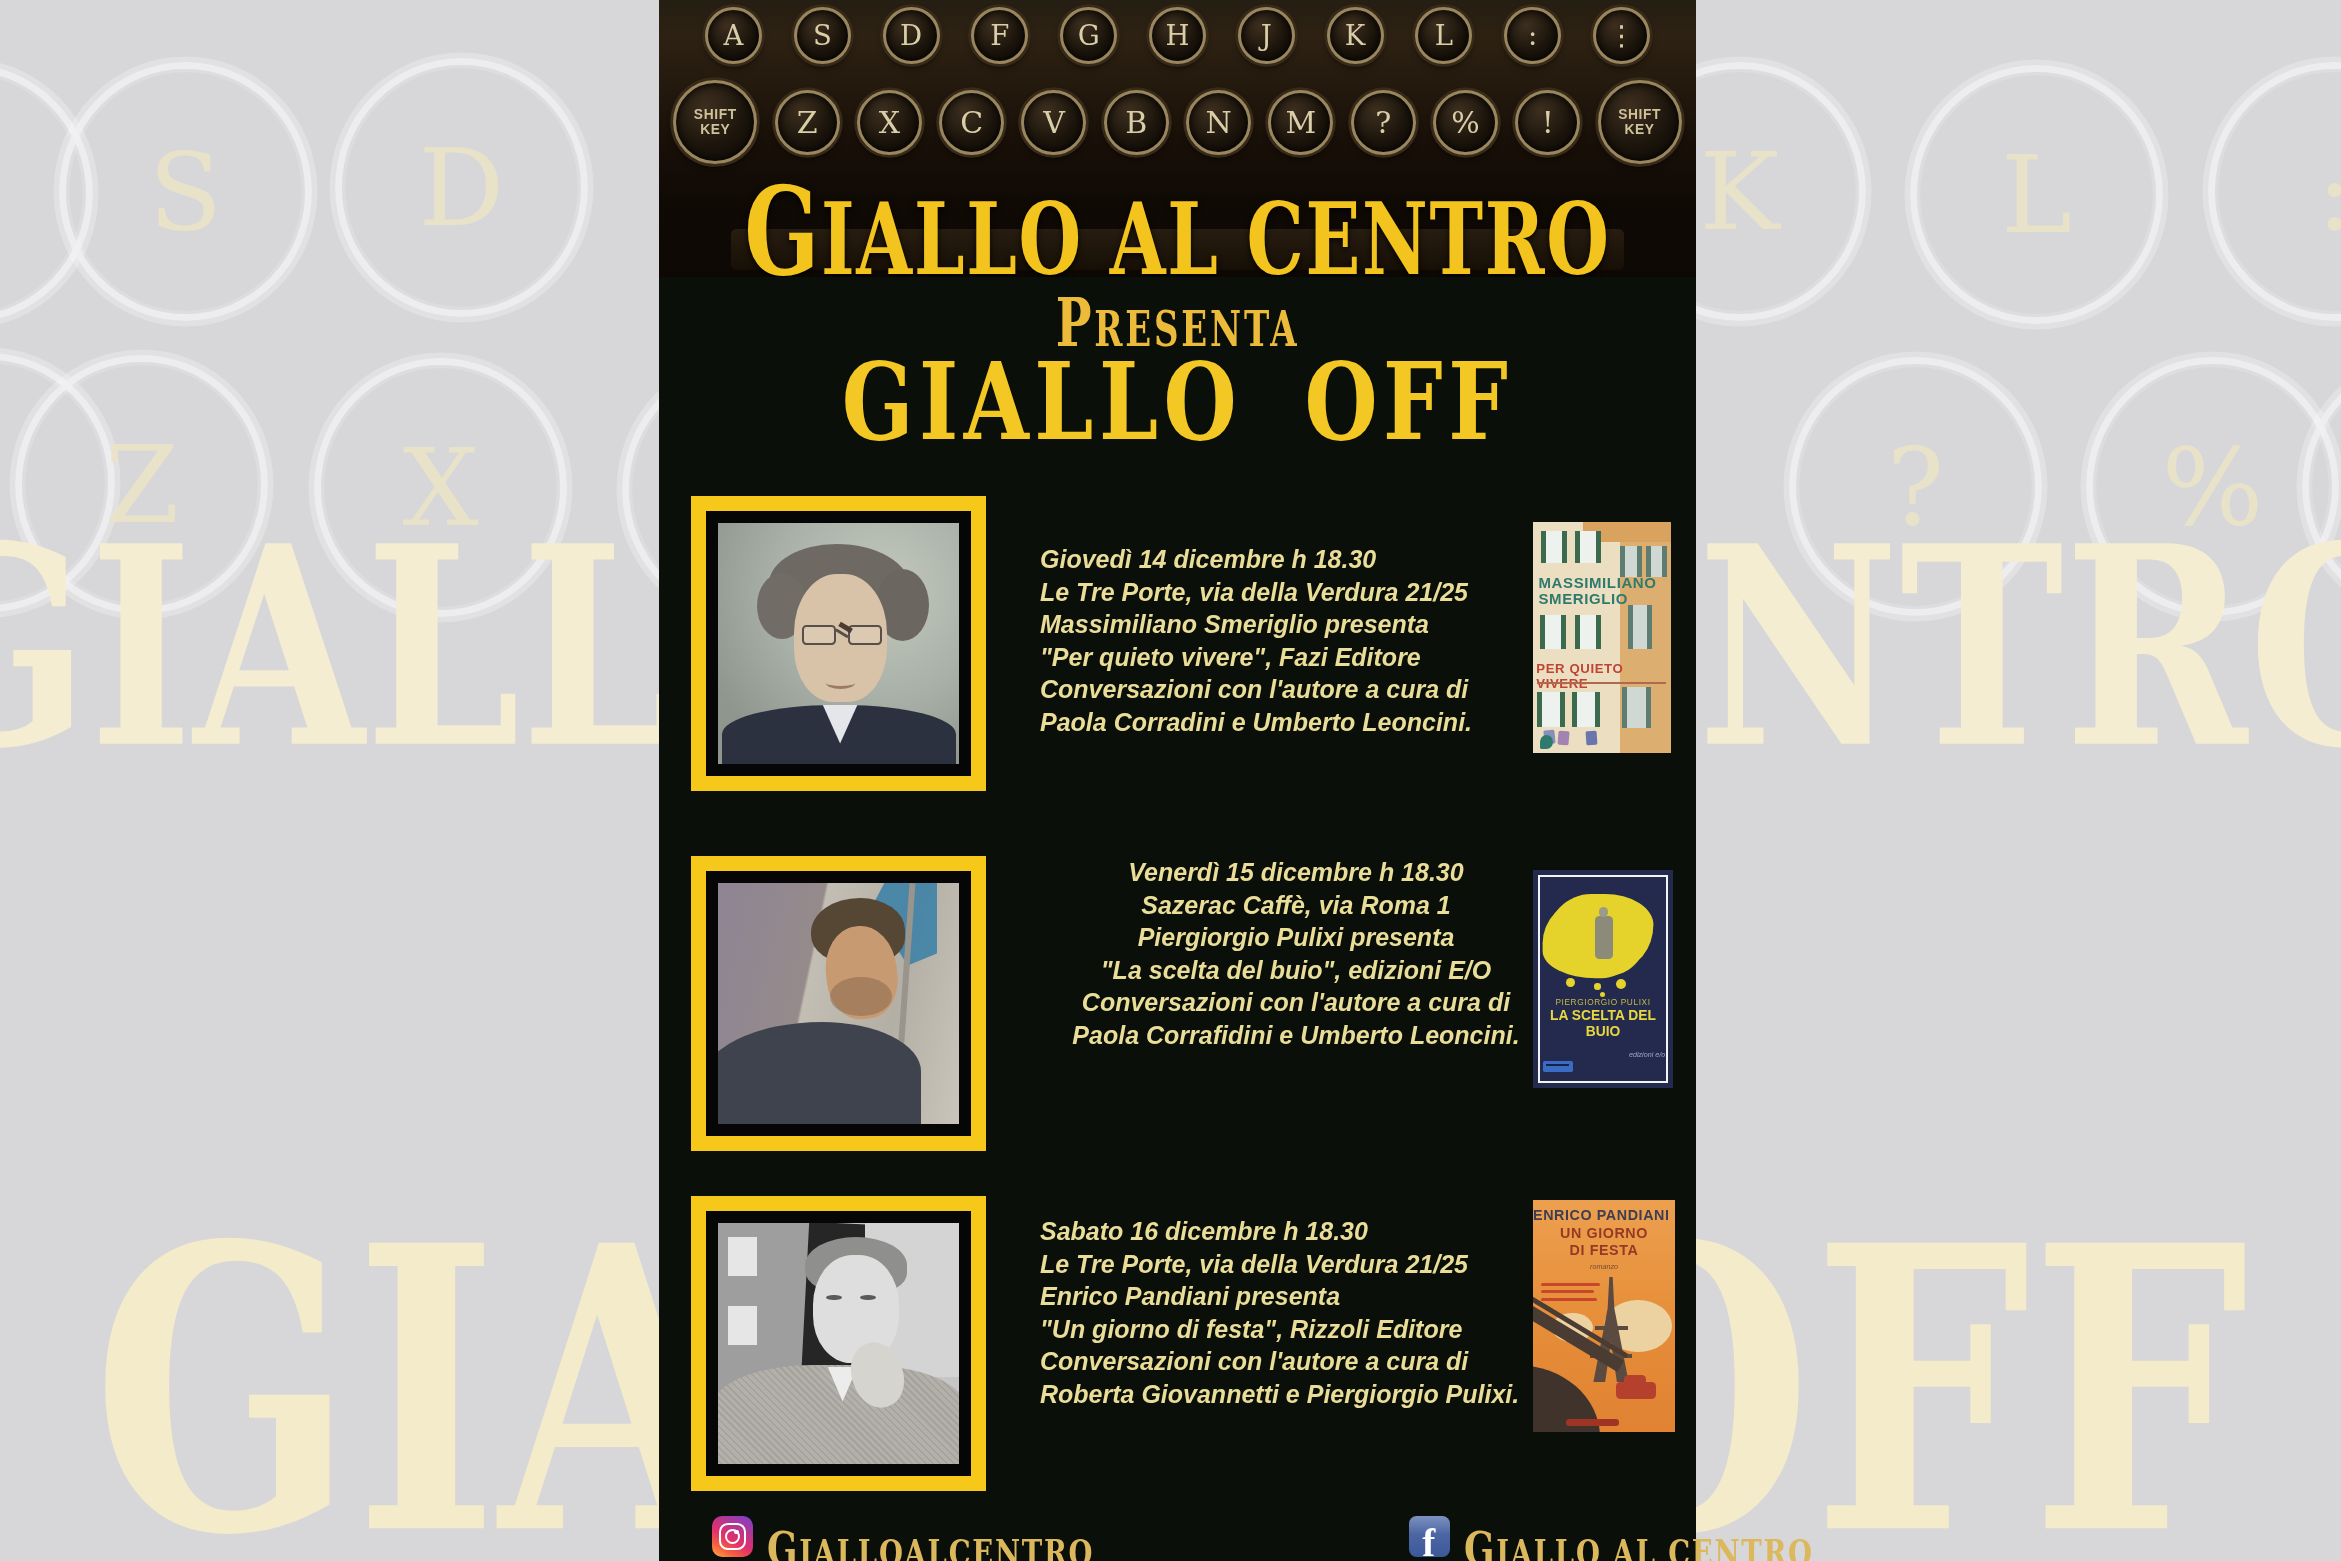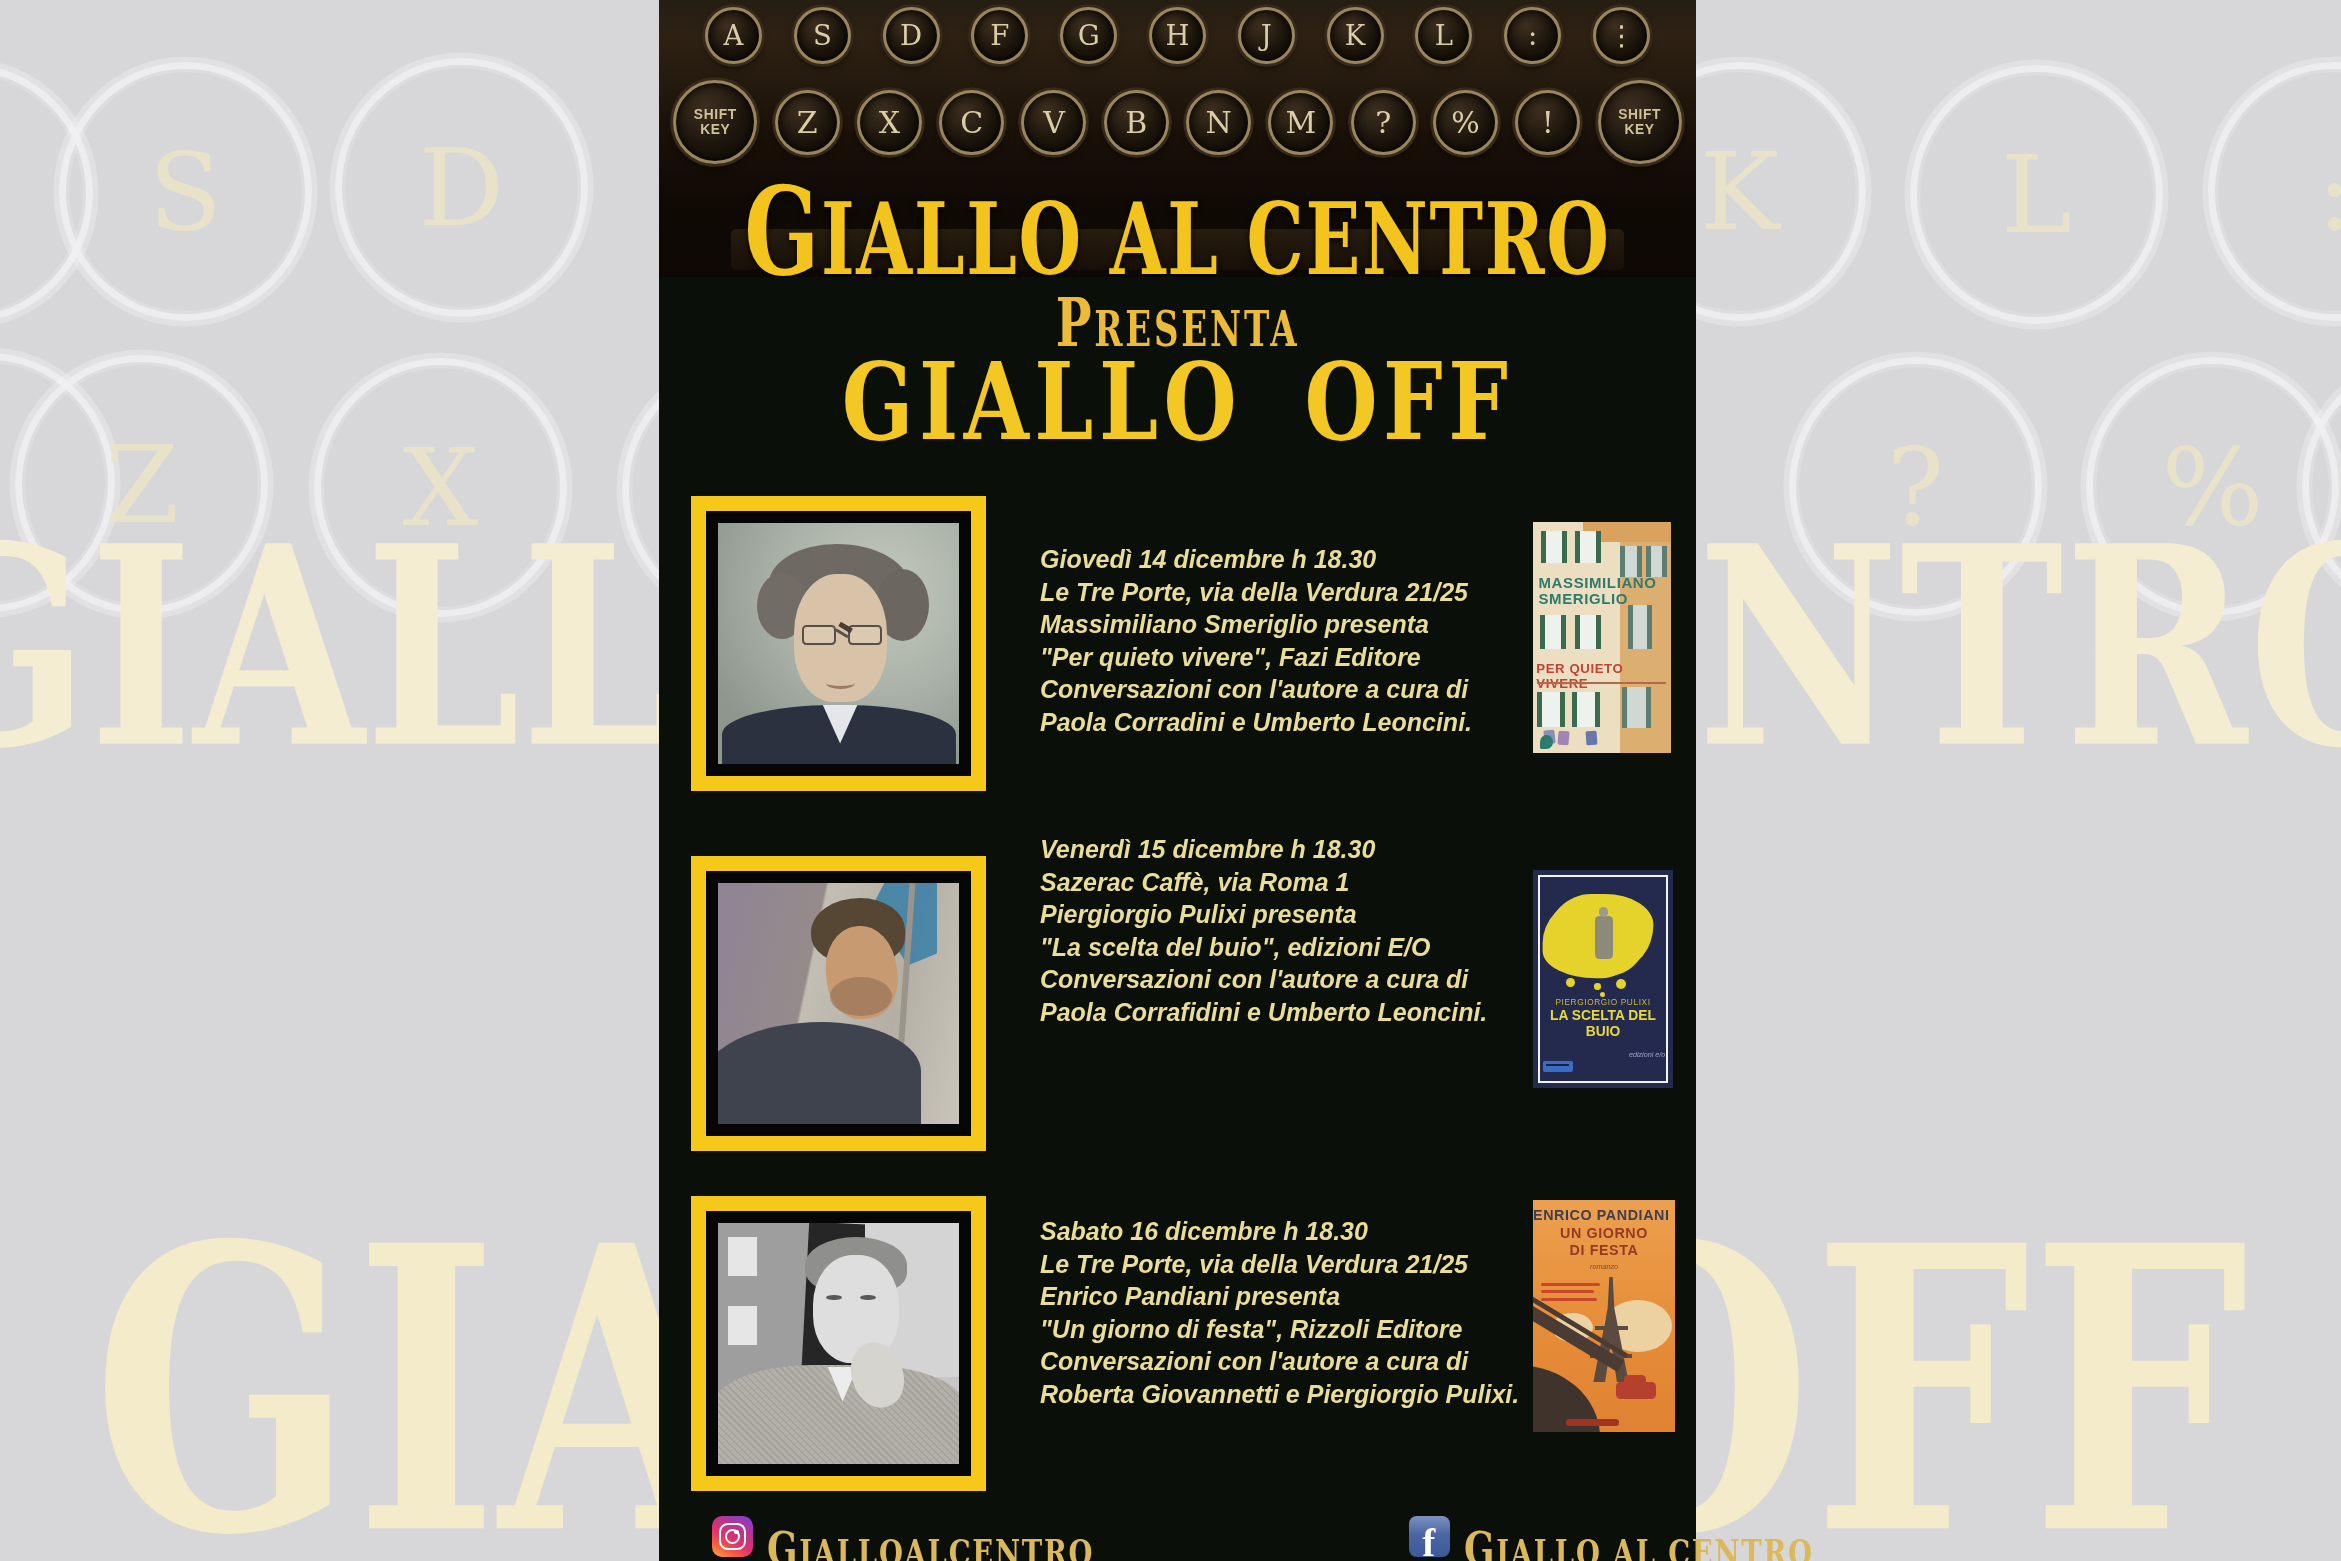--- a/index.html
+++ b/index.html
@@ -81,21 +81,21 @@
     border:15.4px solid #f6c81a;background:#060606;padding:11.6px;
   }
   .photo{position:relative;width:100%;height:100%;overflow:hidden;}
   .f1{top:496px;} .f2{top:856px;} .f3{top:1196px;}
 
   .evtext{
     position:absolute;left:381px;width:512px;
     color:#e9dd97;font-weight:bold;font-style:italic;
     font-size:25px;line-height:32.5px;
   }
-  .t1{top:543px;} .t2{top:833px;} .t3{top:1215px;}
+  .t1{top:543px;} .t2{top:856px;text-align:center;} .t3{top:1215px;}
 
   .book{position:absolute;left:874px;overflow:hidden;}
 
   
   .b1{top:522px;width:138px;height:231px;background:#ecdfc1;}
   .b1 .tan{position:absolute;right:0;top:0;width:51px;height:100%;background:#dcae70;}
   .b1 .tanTop{position:absolute;right:0;top:0;width:88px;height:20px;background:#d9a35f;}
   .w{position:absolute;background:#eef2ee;border-left:5px solid #3b6a4e;border-right:5px solid #3b6a4e;}
   .w.teal{border-color:#5d7d72;background:#cfd8d2;}
   .b1-auth{position:absolute;left:5.5px;top:53px;color:#2f7a6e;font-weight:bold;font-size:15px;line-height:16px;letter-spacing:0.6px;}

